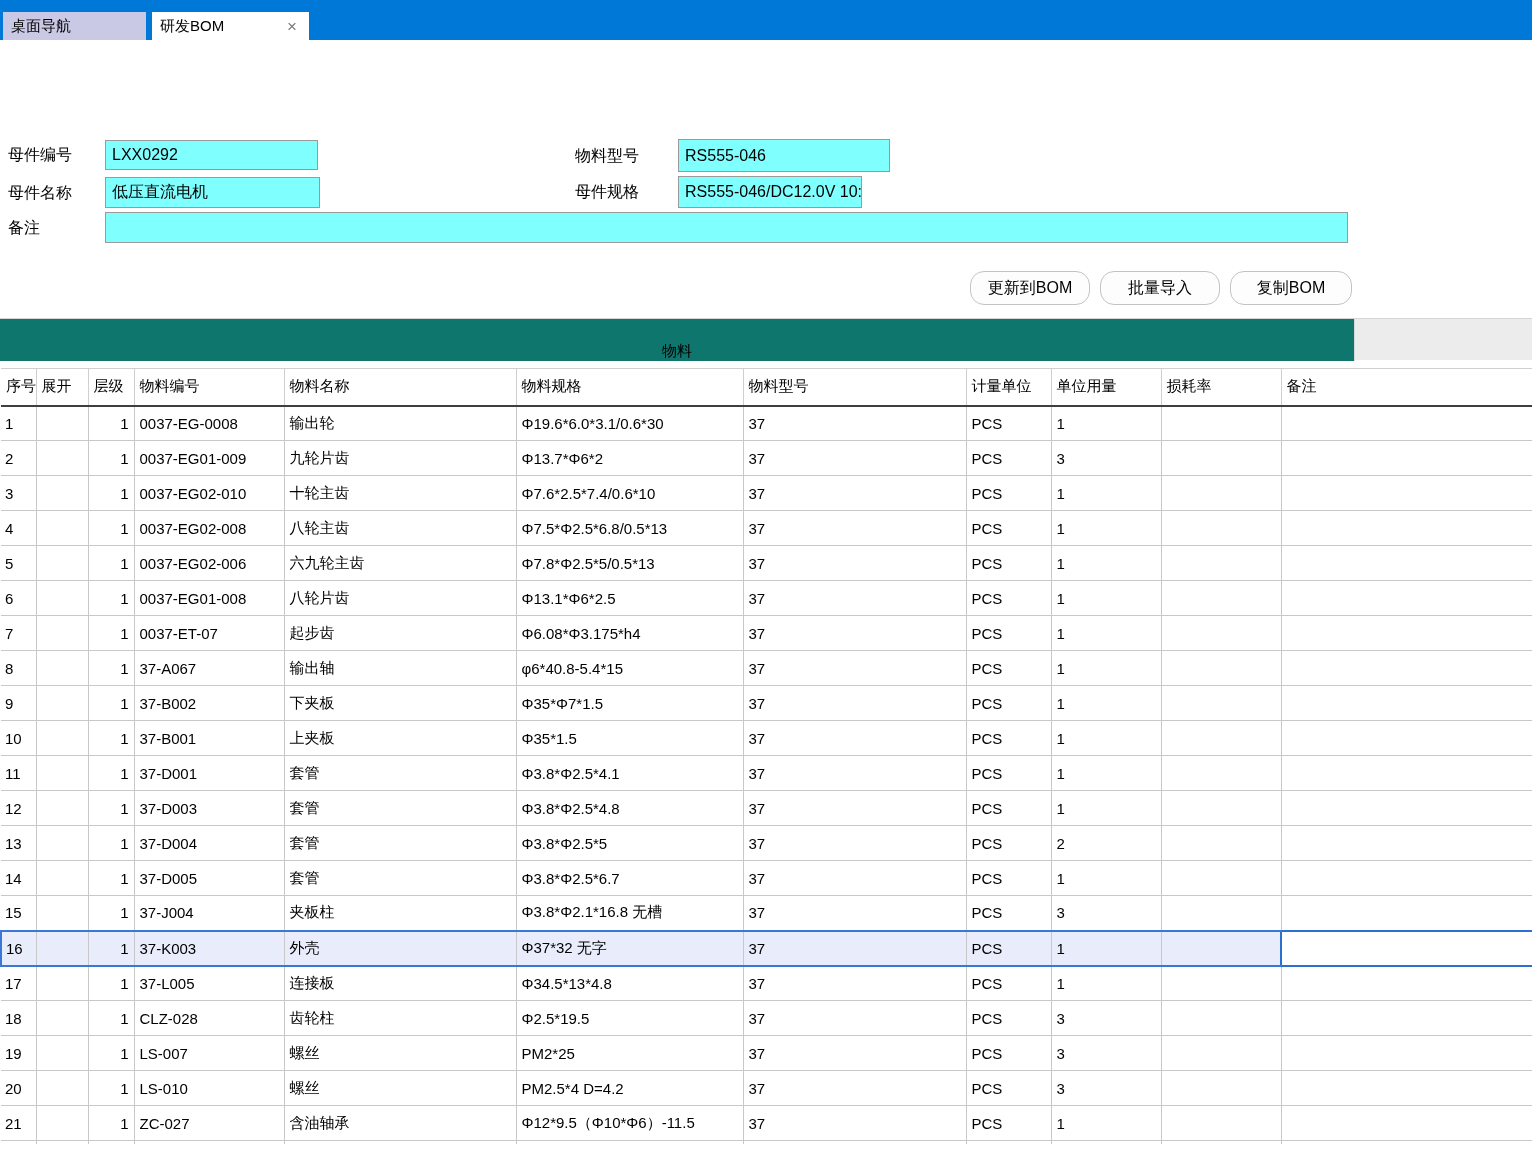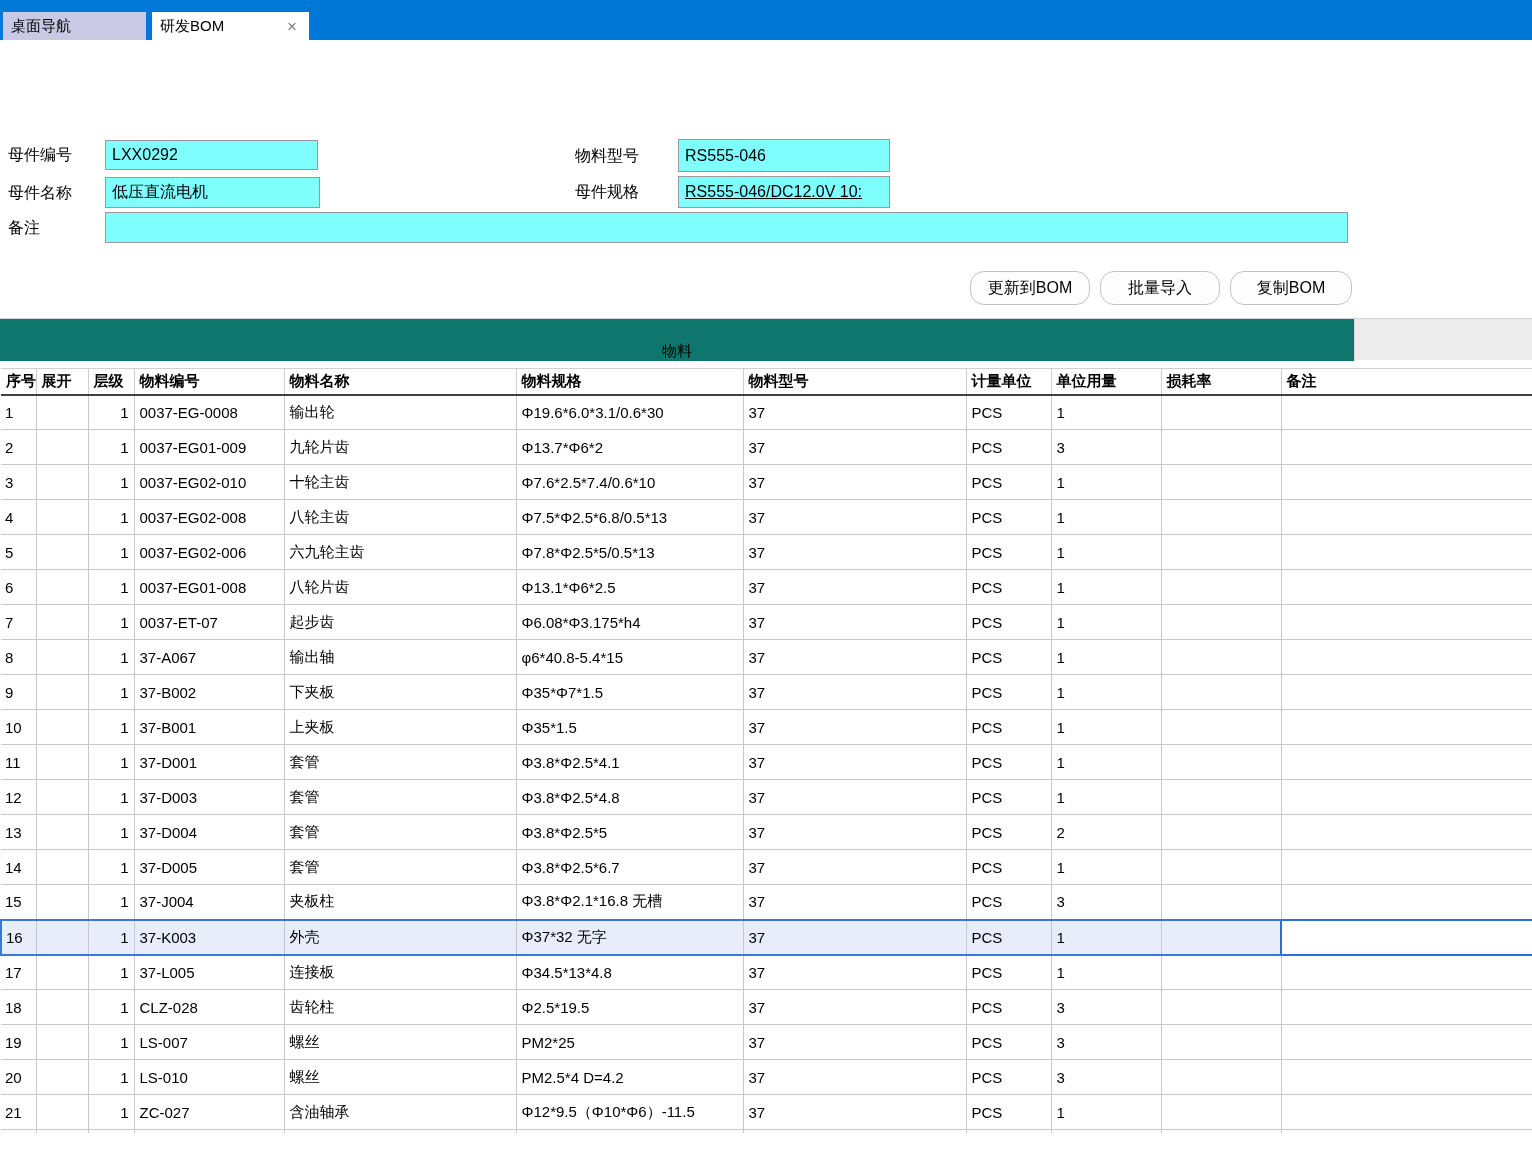--- a/index.html
+++ b/index.html
@@ -28,21 +28,21 @@
   
   .panel-strip{position:absolute;left:0;top:318px;width:1532px;height:42px;background:#edecec;
                border-top:1px solid #d5d5d5;box-sizing:border-box;}
   .panel-tab{position:absolute;left:0;top:0;width:1355px;height:42px;background:#0f766e;
              border-right:1px solid #d8d8d8;box-sizing:border-box;display:flex;
              align-items:flex-end;justify-content:center;font-size:15px;}
 
   
   table.grid{position:absolute;left:0;top:368px;width:1532px;border-collapse:collapse;
              table-layout:fixed;font-size:15px;}
-  .grid th{height:26px;font-weight:bold;text-align:left;padding:0 5px;
+  .grid th{height:37px;font-weight:normal;text-align:left;padding:0 5px;
            border-top:1px solid #d0d0d0;border-right:1px solid #cfcfcf;
            border-bottom:2px solid #3f3f3f;white-space:nowrap;overflow:hidden;box-sizing:border-box;}
   .grid th:last-child{border-right:none;}
   .grid td{height:35px;padding:0 5px;border-right:1px solid #c8c8c8;border-bottom:1px solid #c8c8c8;
            white-space:nowrap;overflow:hidden;box-sizing:border-box;background:#ffffff;}
   .grid td:last-child{border-right:none;}
   .grid td.col-seq{padding-left:4px;}
   .grid td.col-level{text-align:right;}
   tr.selected td{background:#e9ecfb;border-top:2px solid #3a78d7;border-bottom:2px solid #3a78d7;margin-top:32px;}
   tr.selected td:first-child{border-left:2px solid #3a78d7;}
@@ -64,21 +64,21 @@
 <div class="flabel" style="left:8px;top:140px;line-height:30px;">母件编号</div>
 <div class="finput" style="left:105px;top:140px;width:213px;height:30px;text-align:center;">LXX0292</div>
 
 <div class="flabel" style="left:575px;top:139px;line-height:33px;">物料型号</div>
 <div class="finput" style="left:678px;top:139px;width:212px;height:33px;">RS555-046</div>
 
 <div class="flabel" style="left:8px;top:177px;line-height:31px;">母件名称</div>
 <div class="finput" style="left:105px;top:177px;width:215px;height:31px;">低压直流电机</div>
 
 <div class="flabel" style="left:575px;top:176px;line-height:32px;">母件规格</div>
-<div class="finput" style="left:678px;top:176px;width:212px;height:32px;text-decoration:underline;">RS555-046/DC12.0V 10:</div>
+<div class="finput" style="left:678px;top:176px;width:184px;height:32px;">RS555-046/DC12.0V 10:</div>
 
 <div class="flabel" style="left:8px;top:212px;line-height:31px;">备注</div>
 <div class="finput" style="left:105px;top:212px;width:1243px;height:31px;"></div>
 
 <div class="btn" style="left:970px;width:120px;">更新到BOM</div>
 <div class="btn" style="left:1100px;width:120px;">批量导入</div>
 <div class="btn" style="left:1230px;width:122px;">复制BOM</div>
 
 <div class="panel-strip">
   <div class="panel-tab">

